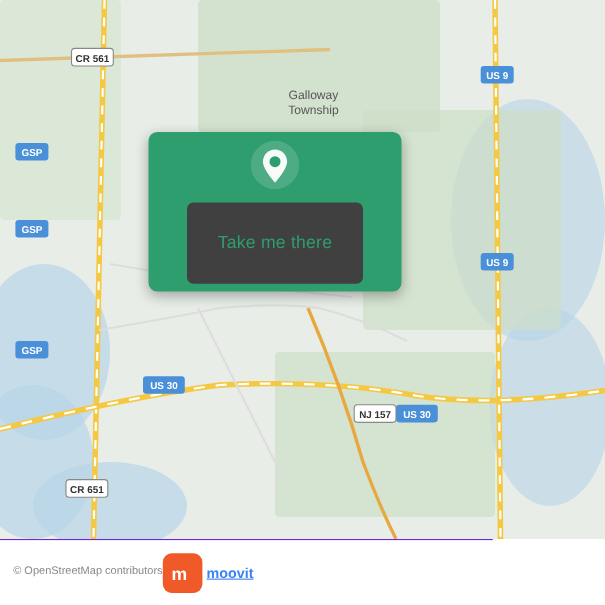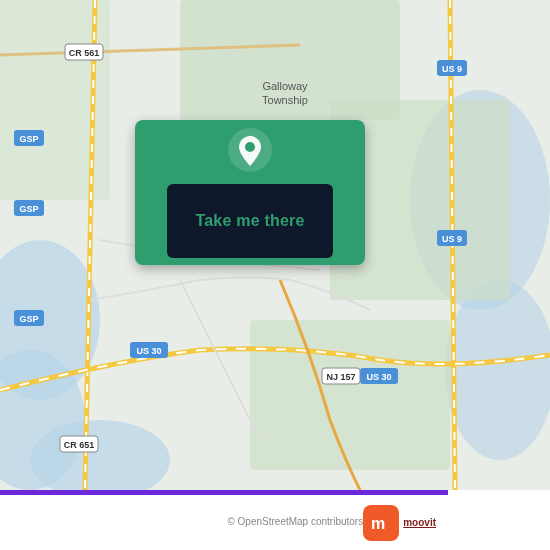--- a/index.html
+++ b/index.html
@@ -51,41 +51,41 @@
       gap: 12px;
       box-shadow: 0 4px 12px rgba(0,0,0,0.3);
     }
 
     .pin-icon {
       width: 44px;
       height: 44px;
     }
 
     .take-me-btn {
-      background: #0f172a;
+      background: #404040;
       color: #2e9e6e;
       border: none;
       border-radius: 6px;
       padding: 28px 28px;
       font-size: 16px;
-      font-weight: 700;
+      font-weight: 400;
       cursor: pointer;
       letter-spacing: 0.2px;
     }
 
     
     #bottom-bar {
       width: 448px;
       height: 60px;
       background: white;
       display: flex;
       align-items: center;
-      justify-content: flex-end;
+      justify-content: flex-start;
       padding: 0 12px;
-      border-top: 5px solid #6d28d9;
+      border-top: 1px solid #6d28d9;
     }
 
     .address-section {
       display: flex;
       flex-direction: column;
       justify-content: center;
     }
 
     .address-text {
       font-size: 13px;
@@ -112,23 +112,23 @@
       border-radius: 8px;
       display: flex;
       align-items: center;
       justify-content: center;
       color: white;
       font-size: 11px;
       font-weight: bold;
     }
 
     .moovit-text {
-      font-size: 10px;
+      font-size: 13px;
       font-weight: 700;
-      color: #7f1d1d;
+      color: #3b82f6;
       text-decoration: underline;
     }
   </style>
 </head>
 <body>
 
 <div id="map-container">
   <div class="map-bg"></div>
 
   <svg class="roads-svg" viewBox="0 0 550 490">

